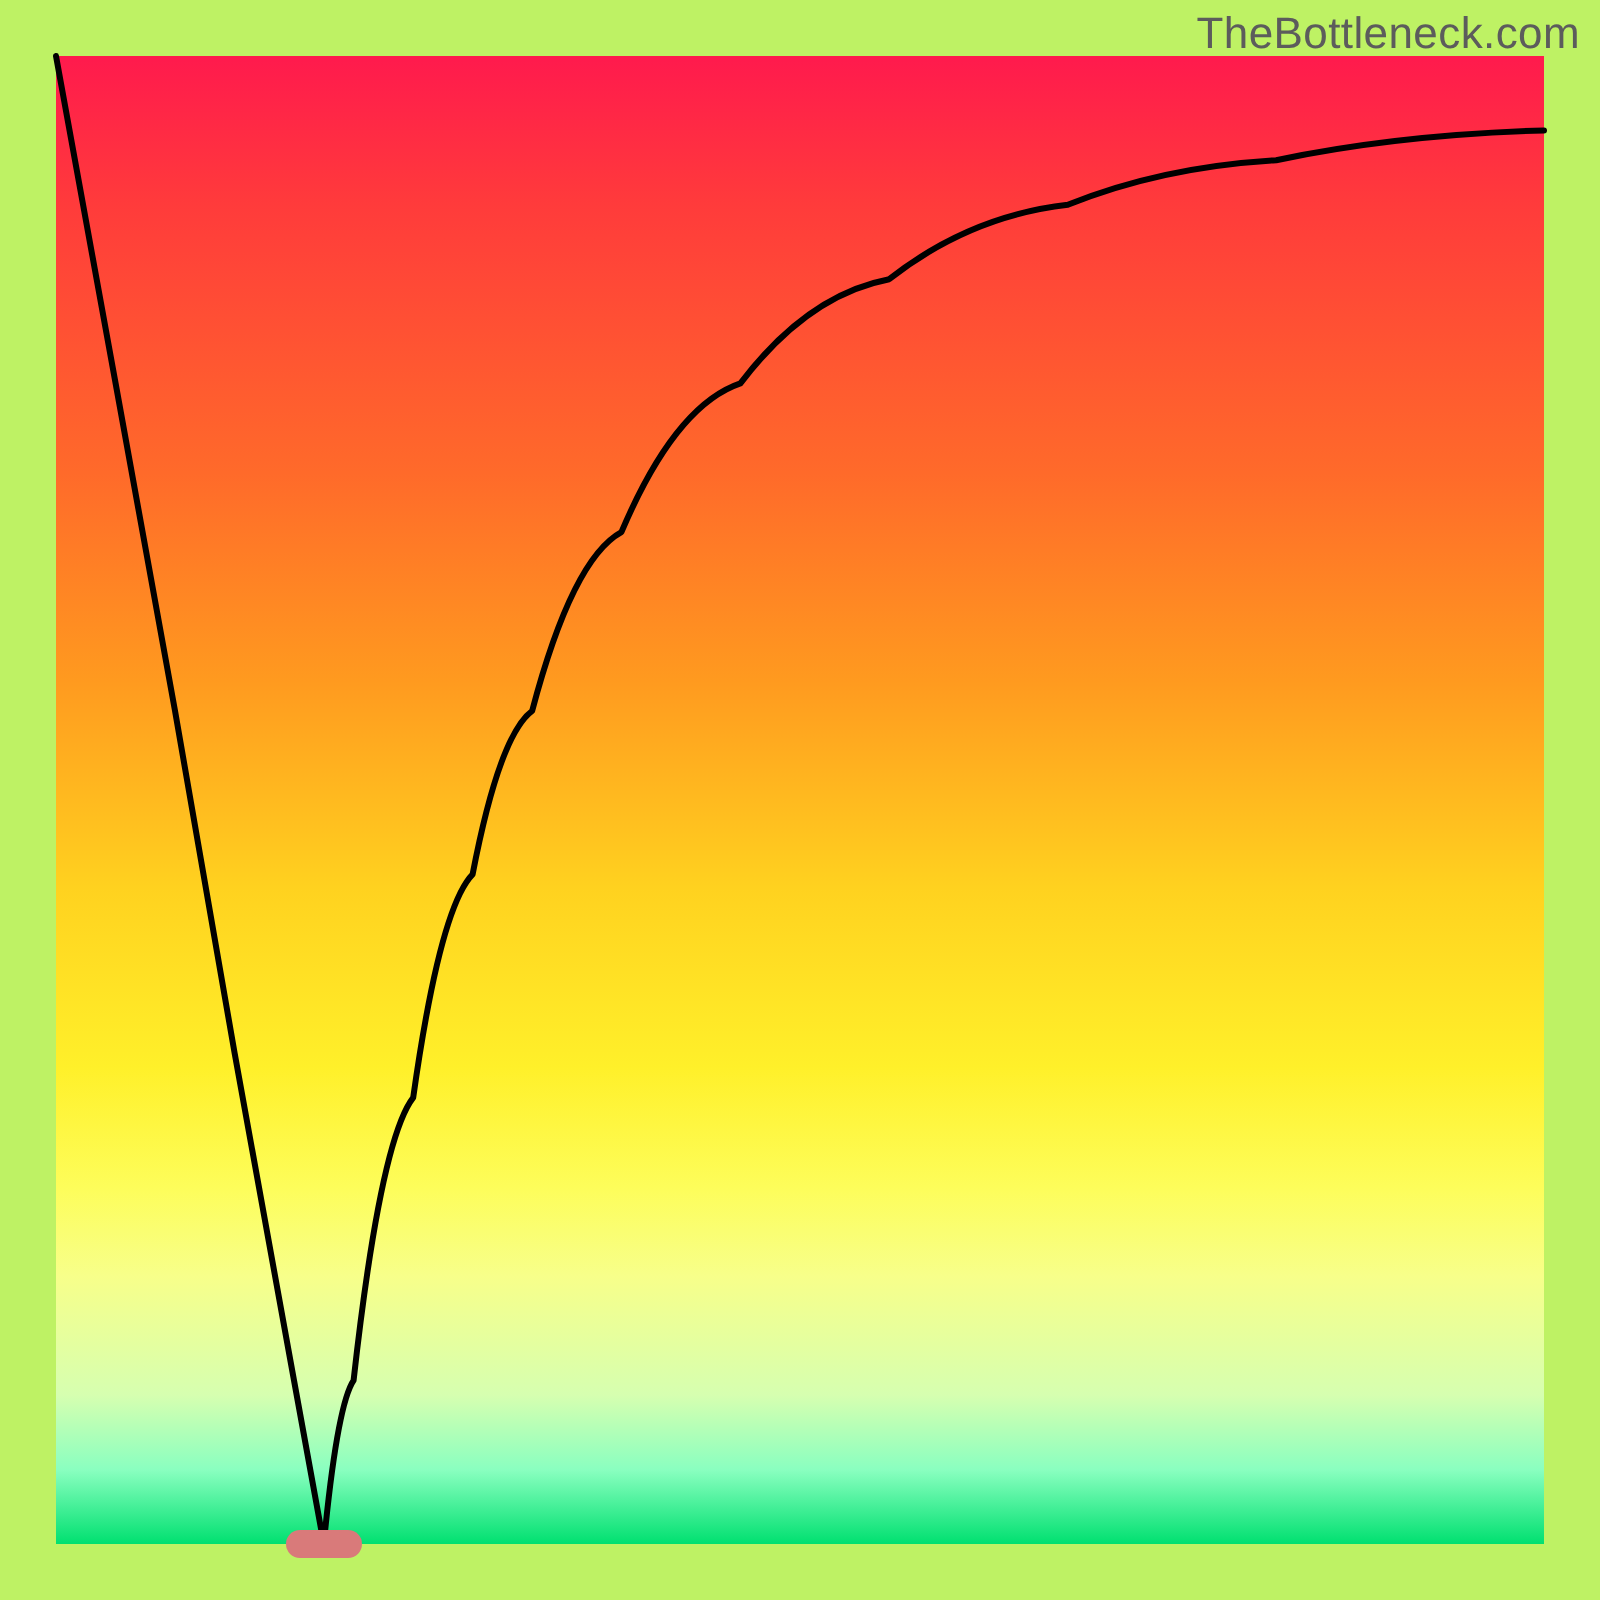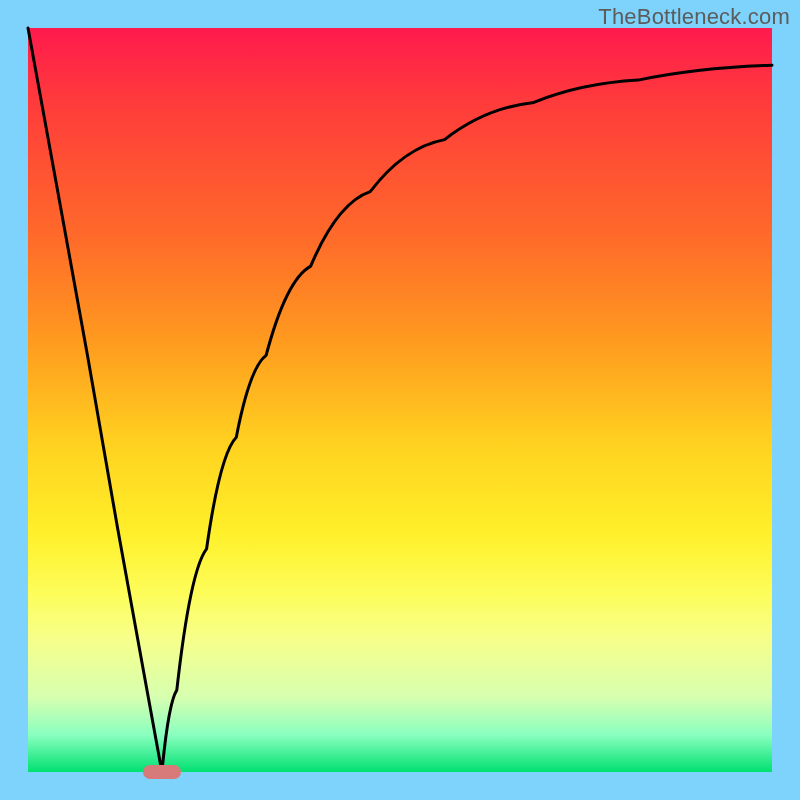--- a/index.html
+++ b/index.html
@@ -10,21 +10,21 @@
     background: #000;
     overflow: hidden;
     font-family: Arial, Helvetica, sans-serif;
   }
   .frame {
     position: absolute;
     left: 0;
     top: 0;
     width: 800px;
     height: 800px;
-    background: #7dd3fc;
+    background: #bef264;
   }
   .plot-area {
     position: absolute;
     left: 28px;
     top: 28px;
     width: 744px;
     height: 744px;
     background: linear-gradient(to bottom,
       #ff1a4d 0%,
       #ff3b3b 10%,

